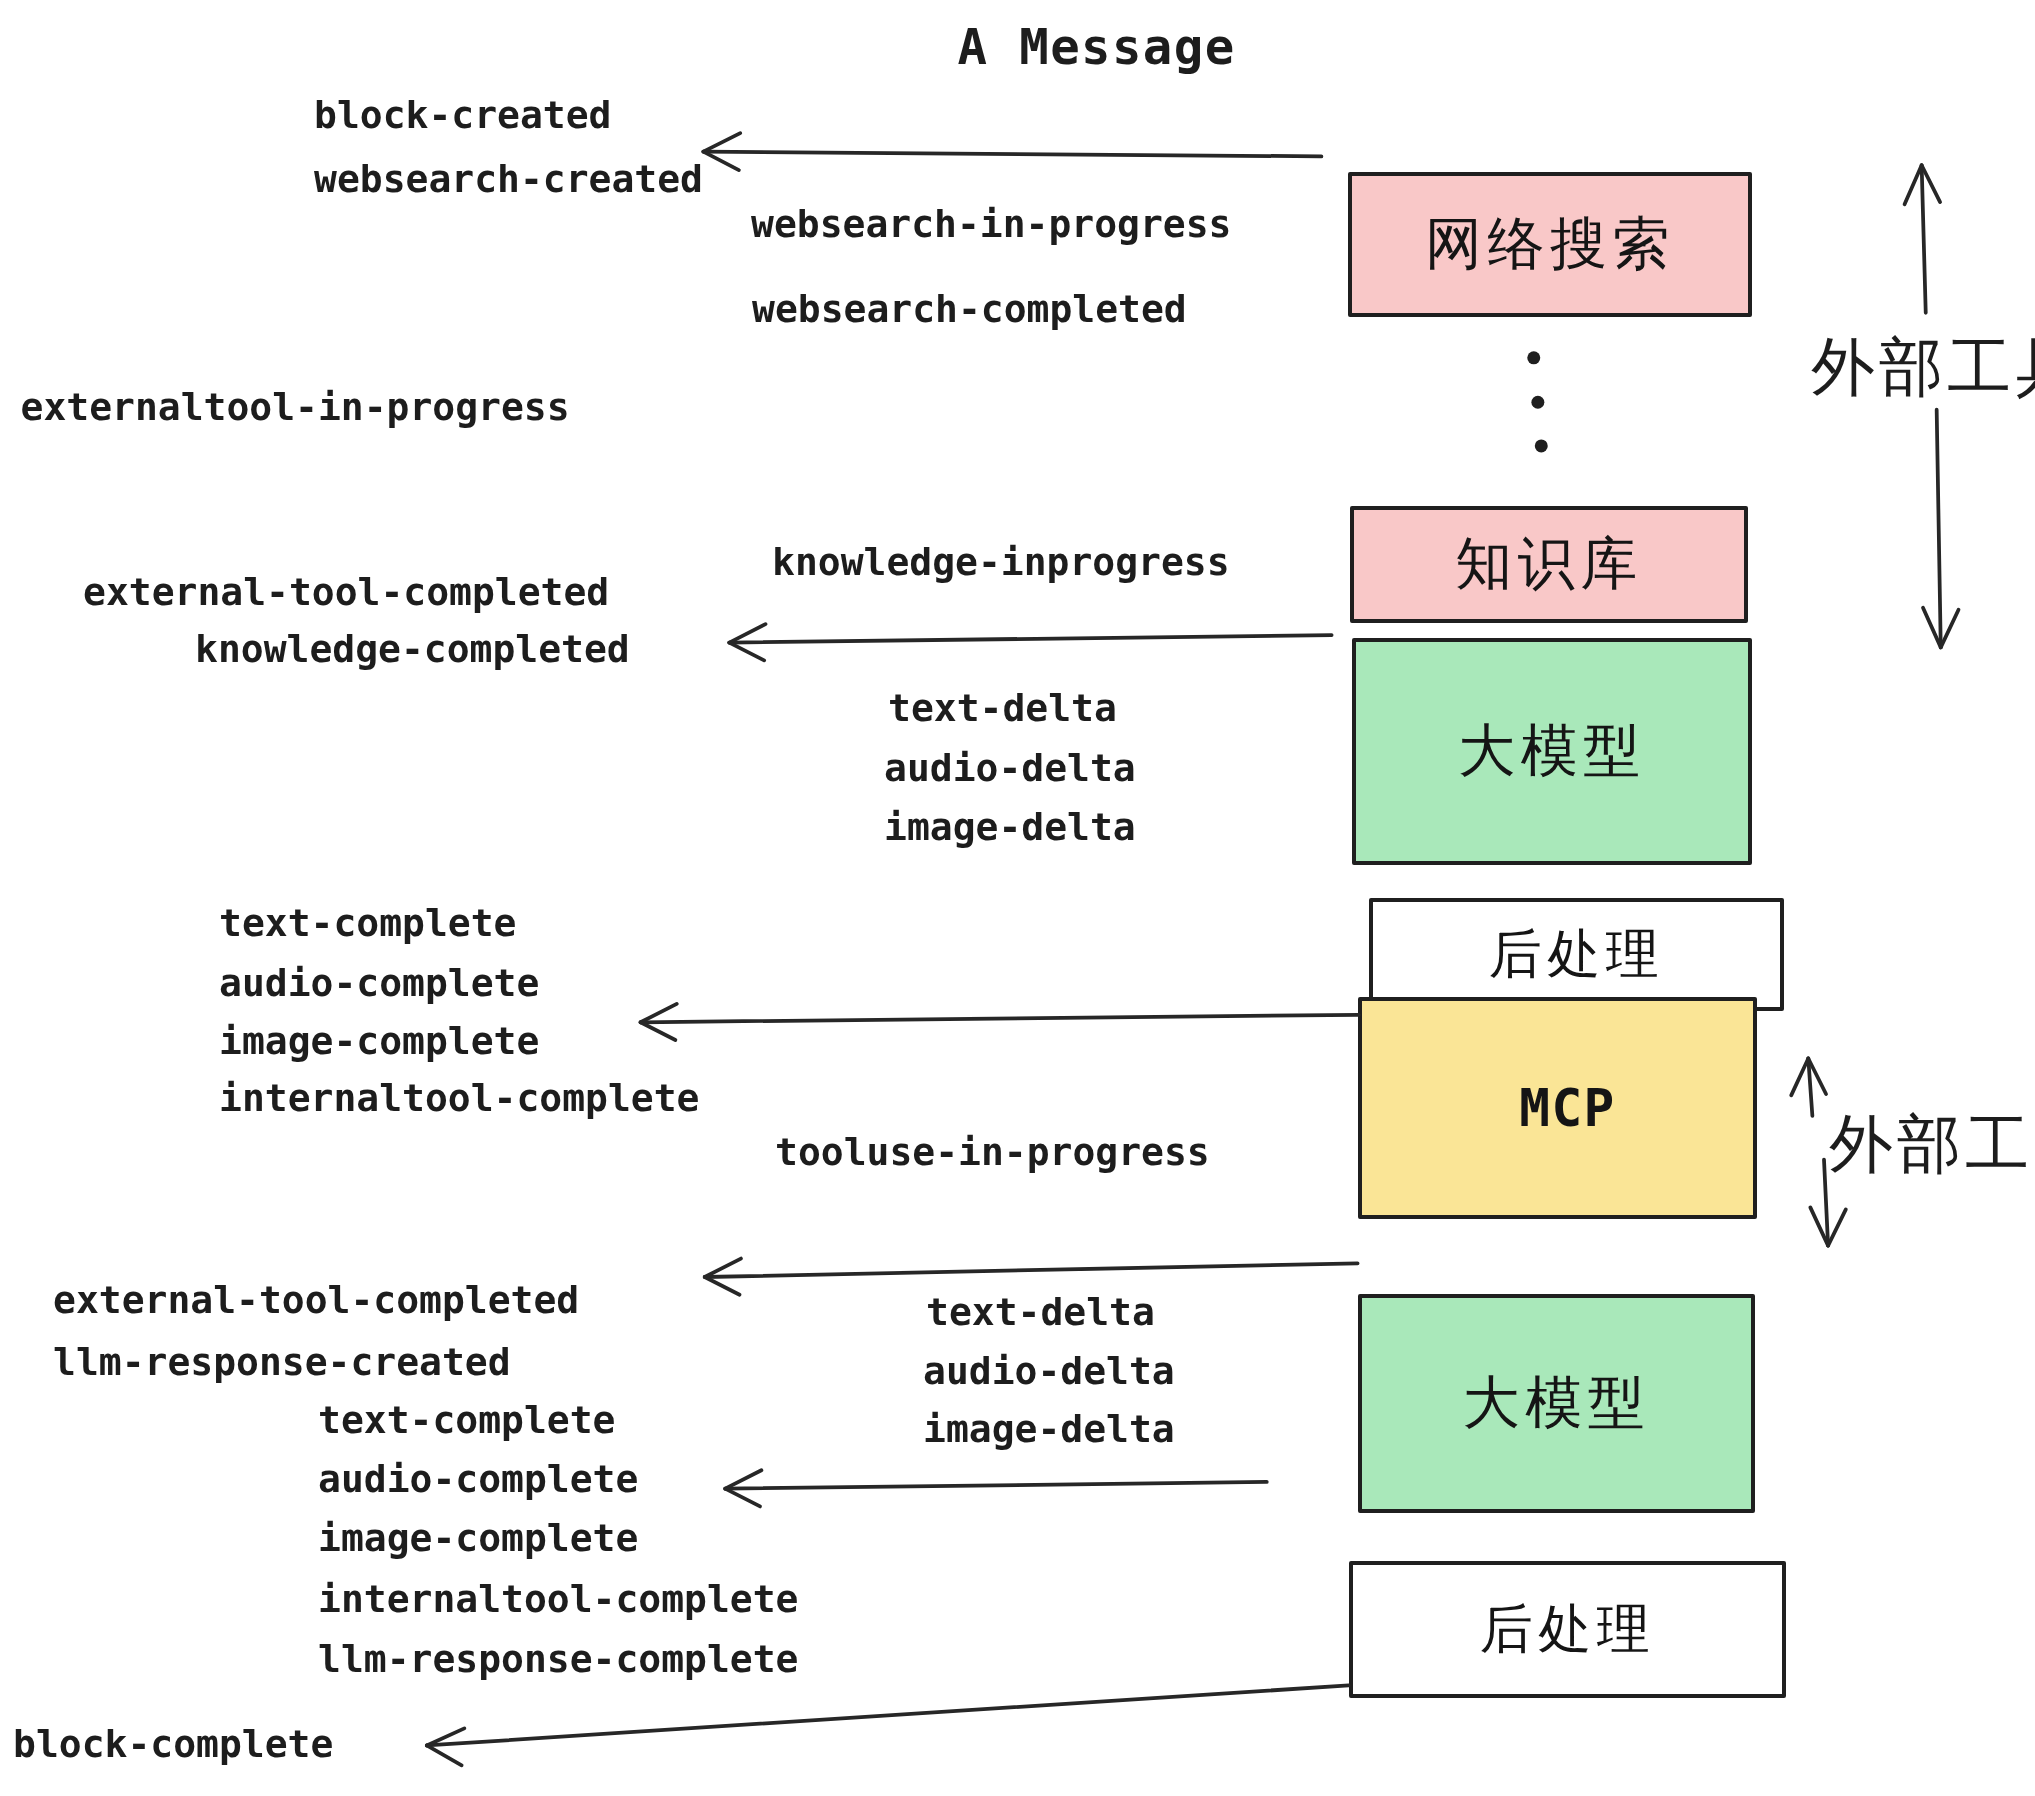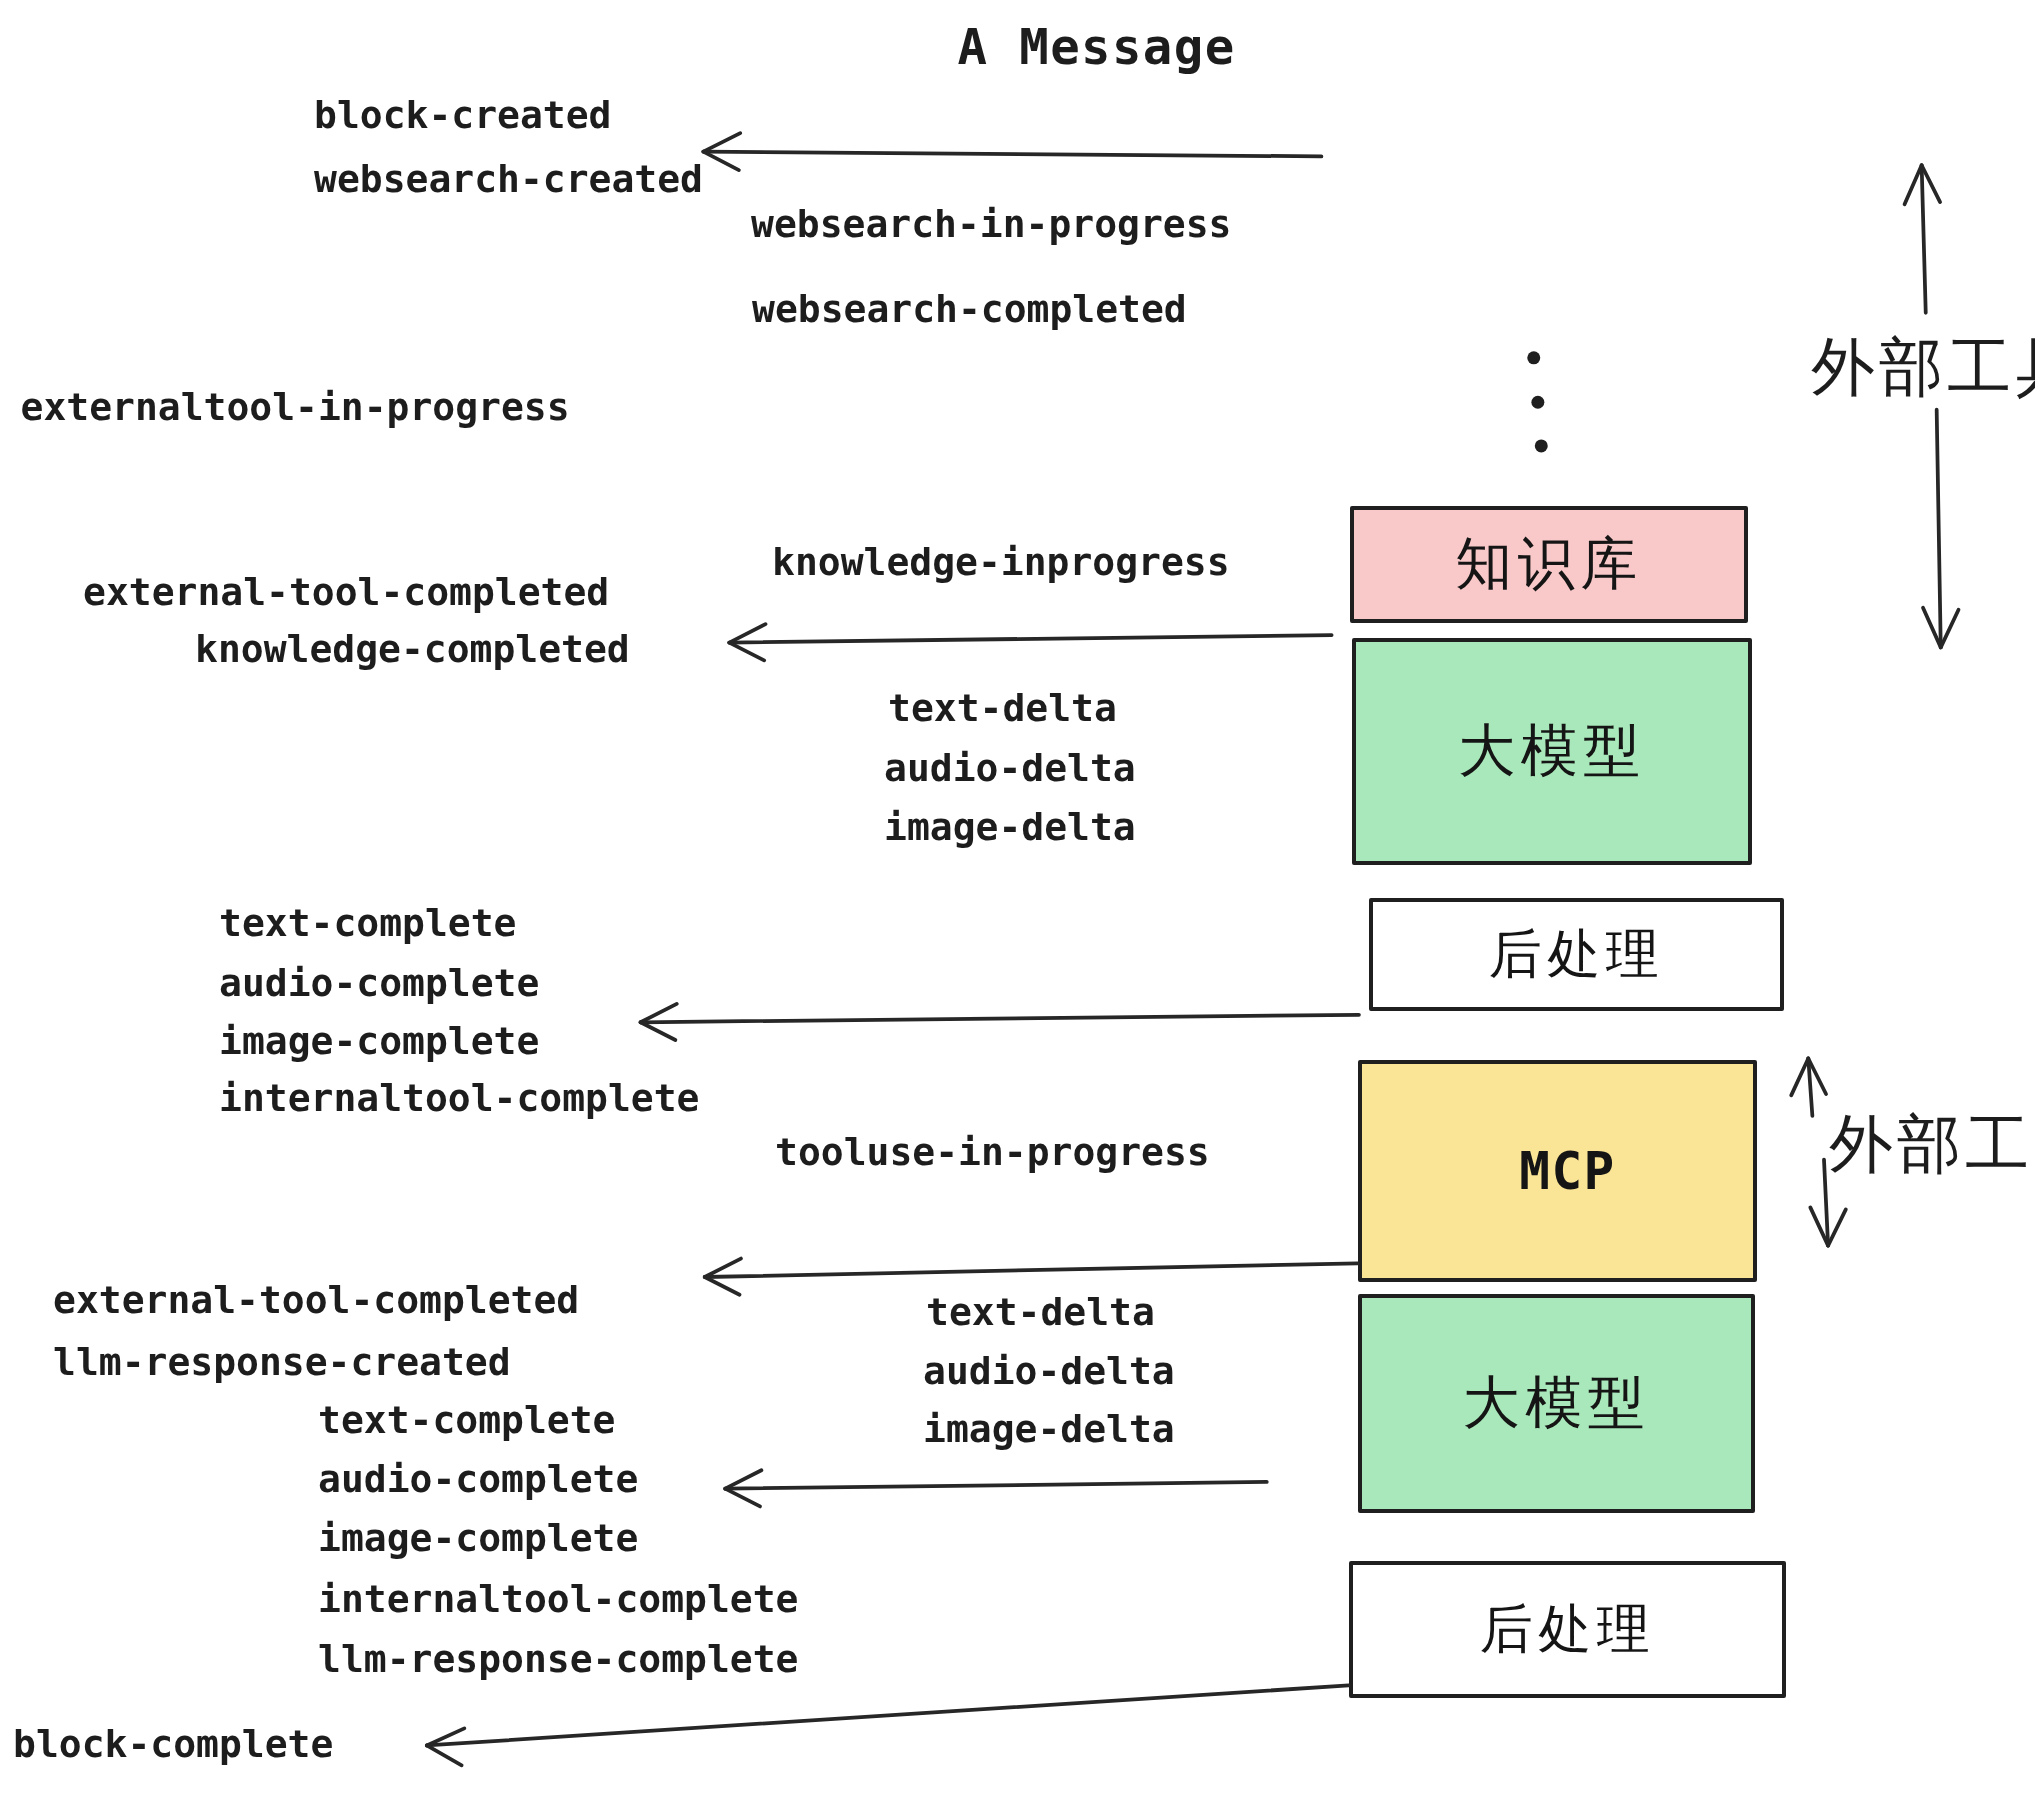--- a/index.html
+++ b/index.html
@@ -76,30 +76,33 @@
   <div class="ev" style="left:318px;top:1401px">text-complete</div>
   <div class="ev" style="left:318px;top:1460px">audio-complete</div>
   <div class="ev" style="left:318px;top:1519px">image-complete</div>
   <div class="ev" style="left:318px;top:1580px">internaltool-complete</div>
   <div class="ev" style="left:318px;top:1640px">llm-response-complete</div>
   <div class="ev" style="left:13px;top:1725px">block-complete</div>
   <div class="ev" style="left:926px;top:1293px">text-delta</div>
   <div class="ev" style="left:923px;top:1352px">audio-delta</div>
   <div class="ev" style="left:923px;top:1410px">image-delta</div>
 
+  <div class="box" style="left: 1348px; top: 172px; width: 404px; height: 145px; background: rgb(249, 200, 200);">
+    <span class="lbl">网络搜索</span>
+  </div>
   <div class="box" style="left: 1350px; top: 506px; width: 398px; height: 117px; background: rgb(249, 200, 200);">
     <span class="lbl">知识库</span>
   </div>
   <div class="box" style="left: 1352px; top: 638px; width: 400px; height: 227px; background: rgb(169, 232, 186);">
     <span class="lbl">大模型</span>
   </div>
   <div class="box" style="left: 1369px; top: 898px; width: 415px; height: 113px; background: rgb(255, 255, 255);">
     <span class="lbl" style="font-size:53px">后处理</span>
   </div>
-  <div class="box mcp-box" style="left: 1358px; top: 1060px; width: 399px; height: 222px; background: rgb(250, 229, 150); padding-left: 20px;">
+  <div class="box mcp-box" style="left: 1358px; top: 997px; width: 399px; height: 222px; background: rgb(250, 229, 150); padding-left: 20px;">
     <span class="lbl">MCP</span>
   </div>
   <div class="box" style="left: 1358px; top: 1294px; width: 397px; height: 219px; background: rgb(169, 232, 186);">
     <span class="lbl">大模型</span>
   </div>
   <div class="box" style="left: 1349px; top: 1561px; width: 437px; height: 137px; background: rgb(255, 255, 255);">
     <span class="lbl" style="font-size:53px">后处理</span>
   </div>
 
   <div class="side-label" style="left:1811px;top:335px">外部工具</div>

